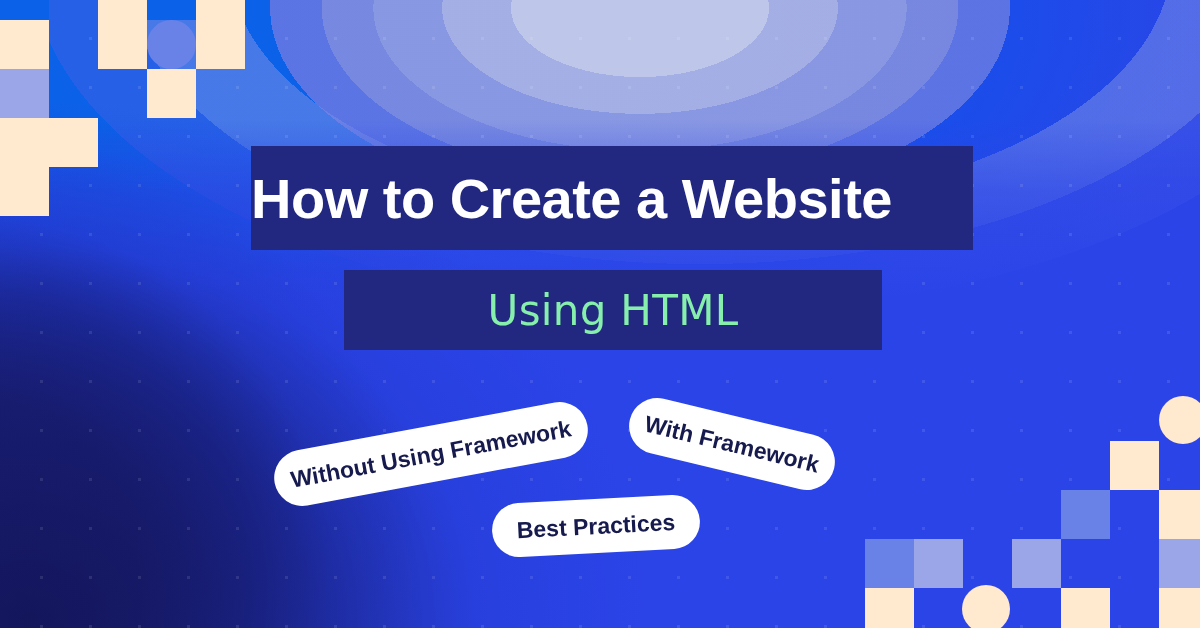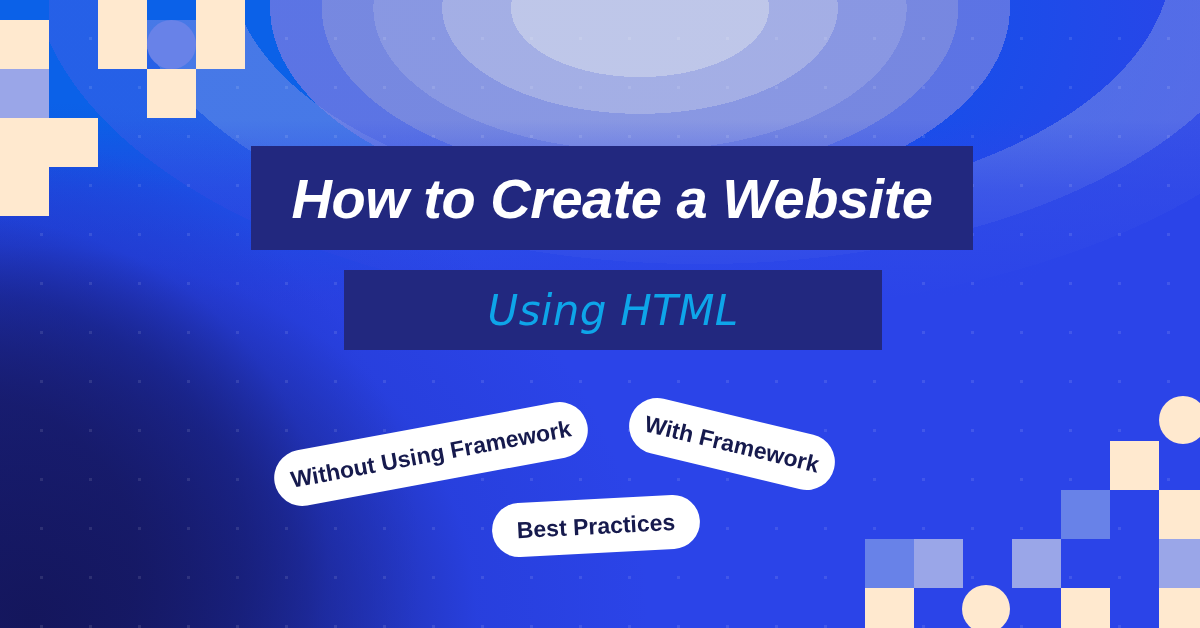--- a/index.html
+++ b/index.html
@@ -79,45 +79,44 @@
   .periM   { background: #6882e8; }
   .bluebr  { background: #0b61e8; }
   .circ    { border-radius: 50%; }
 
   
   #title-box {
     position: absolute;
     left: 251px; top: 146px;
     width: 722px; height: 104px;
     background: #22287f;
-    display: flex; align-items: center; justify-content: center; font-style: italic;
+    display: flex; align-items: center; justify-content: flex-start;
   }
   #title-text {
     color: #ffffff;
     font-size: 56px;
     font-weight: 700;
     letter-spacing: -0.5px;
     white-space: nowrap;
     font-family: "Liberation Sans", sans-serif;
   }
   #subtitle-box {
     position: absolute;
     left: 344px; top: 270px;
     width: 538px; height: 80px;
     background: #22287f;
     display: flex; align-items: center; justify-content: center;
   }
   #subtitle-text {
-    color: #0ea5e9;
+    color: #86efac;
     font-size: 42px;
     font-weight: 400;
     letter-spacing: 0.3px;
     white-space: nowrap;
     font-family: "DejaVu Sans", sans-serif;
-    font-style: italic;
   }
 
   
   .pill {
     position: absolute;
     background: #ffffff;
     border-radius: 999px;
     display: flex; align-items: center; justify-content: center;
     color: #161a4d;
     font-weight: 600;

